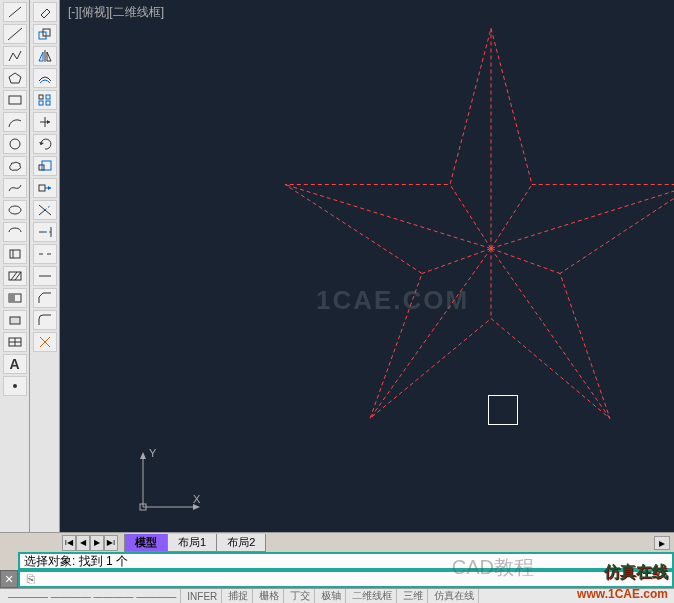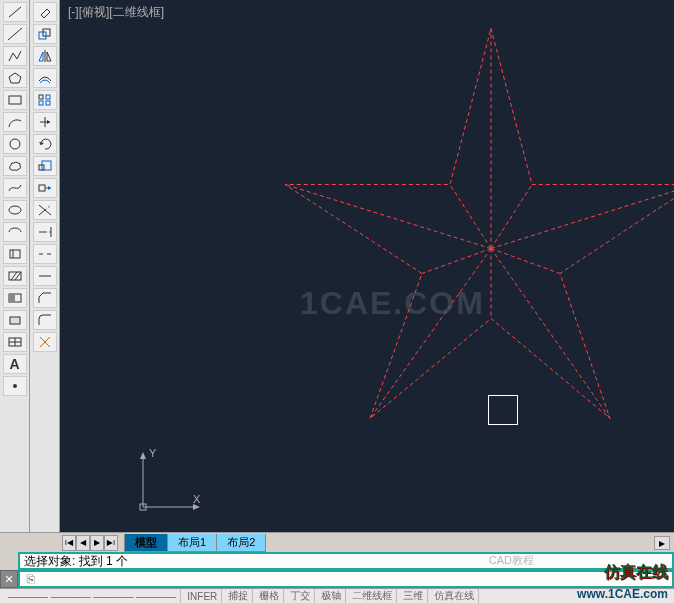--- a/index.html
+++ b/index.html
@@ -74,24 +74,24 @@
       position: absolute;
       left: 75px;
       bottom: 15px;
       width: 70px;
       height: 70px;
     }
     .ucs-icon svg line { stroke: #aaa; stroke-width: 1; }
     .ucs-icon svg text { fill: #aaa; font-size: 11px; }
     .watermark {
       position: absolute;
-      left: 240px;
+      left: 256px;
       top: 285px;
       color: rgba(100,110,120,0.4);
-      font-size: 32px;
+      font-size: 26px;
       font-weight: bold;
       letter-spacing: 2px;
     }
     .tab-strip {
       height: 20px;
       background: #d4d0c8;
       display: flex;
       align-items: center;
       border-top: 1px solid #999;
       padding-left: 60px;
@@ -109,30 +109,30 @@
       cursor: pointer;
     }
     .tab-nav-group {
       position: absolute;
       left: 62px;
       display: flex;
     }
     .tab {
       height: 18px;
       padding: 0 10px;
-      background: #7dd3fc;
+      background: #e5e5e5;
       border: 1px solid #888;
       border-top: none;
       font-size: 11px;
       display: flex;
       align-items: center;
       cursor: pointer;
       margin-right: -1px;
     }
-    .tab.active { background: #0369a1; font-weight: bold; }
+    .tab.active { background: #8b5cf6; font-weight: bold; }
     .tab-scroll-right {
       margin-left: auto;
       margin-right: 4px;
       width: 16px;
       height: 14px;
       background: #e0e0e0;
       border: 1px solid #999;
       display: flex;
       align-items: center;
       justify-content: center;
@@ -193,30 +193,30 @@
       right: 6px;
       bottom: 20px;
       font-size: 16px;
       font-weight: bold;
     }
     .wm-right .y { color: #14532d; text-shadow: 1px 1px 0 #800; text-align: right; }
     .wm-right-url {
       position: absolute;
       right: 6px;
       bottom: 2px;
-      color: #0c4a6e;
+      color: #c2410c;
       font-size: 12px;
       font-weight: bold;
     }
     .wm-cad {
       position: absolute;
       right: 140px;
-      bottom: 35px;
+      bottom: 22px;
       color: rgba(80,80,80,0.4);
-      font-size: 11px;
+      font-size: 20px;
     }
     .row-wrap { display: flex; align-items: stretch; }
     .cmd-col { flex: 1; border-radius: 10px; }
   </style>
 </head>
 <body>
 
 <div class="app">
   <div class="main-area">
 

